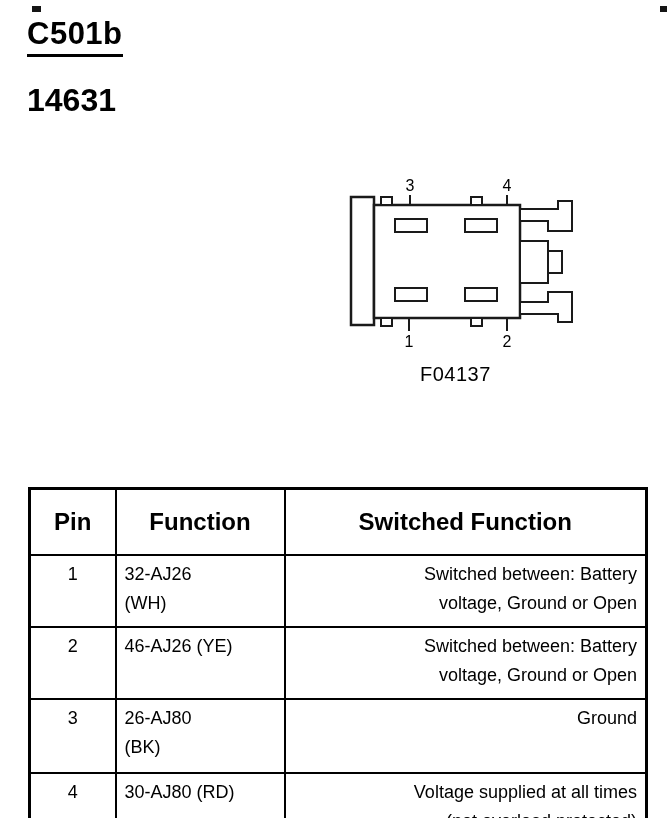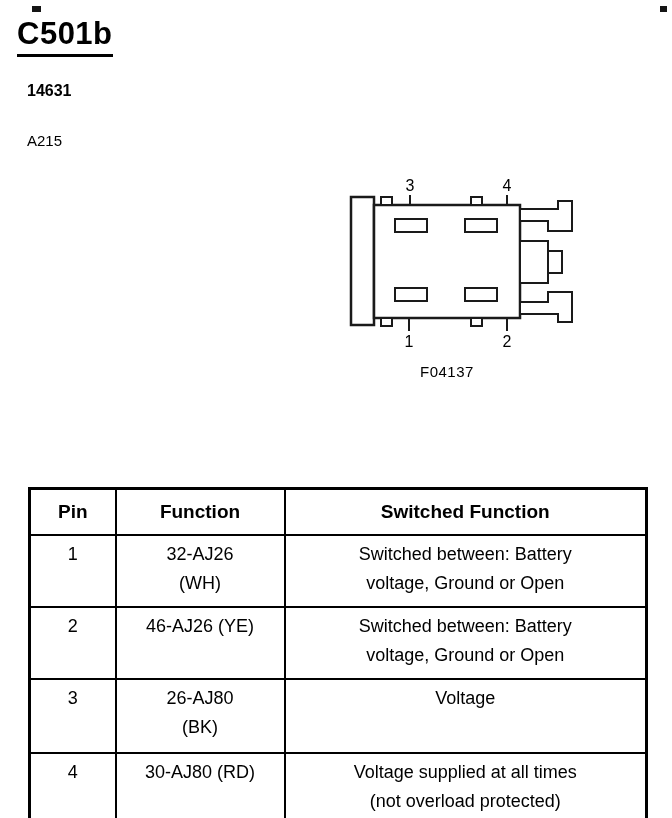--- a/index.html
+++ b/index.html
@@ -12,88 +12,88 @@
     height: 818px;
     position: relative;
     font-family: "Liberation Sans", sans-serif;
     color: #000;
     overflow: hidden;
   }
   .speck { position: absolute; background: #151515; }
 
   .connector-id {
     position: absolute;
-    left: 17px;
+    left: 27px;
     top: 16px;
     font-size: 31px;
     font-weight: bold;
     letter-spacing: 0.5px;
     display: inline-block;
     border-bottom: 3px solid #000;
     padding-bottom: 2px;
   }
   .part-number {
     position: absolute;
     left: 27px;
     top: 82px;
-    font-size: 16px;
+    font-size: 32px;
     font-weight: bold;
   }
   .module-info {
     position: absolute;
     left: 27px;
     top: 130px;
     font-size: 15px;
     line-height: 21px;
   }
   .figure-wrap {
     position: absolute;
     left: 335px;
     top: 165px;
     width: 250px;
     height: 205px;
   }
   .figure-caption {
     position: absolute;
     left: 420px;
     top: 363px;
-    font-size: 15px;
+    font-size: 20px;
     letter-spacing: 0.5px;
   }
 
   table.pinout {
     position: absolute;
     left: 28px;
     top: 487px;
     width: 617px;
     border-collapse: collapse;
     border: 3px solid #000;
     table-layout: fixed;
   }
   table.pinout th, table.pinout td {
     border: 2px solid #000;
   }
   table.pinout th {
     height: 36px;
-    font-size: 19px;
+    font-size: 24px;
     font-weight: bold;
     text-align: center;
     vertical-align: middle;
-    padding: 4px 4px;
+    padding: 14px 4px;
   }
   table.pinout td {
     font-size: 18px;
     line-height: 29px;
     vertical-align: top;
     padding: 4px 8px 8px 8px;
     white-space: pre-line;
   }
   td.pin-cell { text-align: center; }
-  td.circuit-cell { text-align: center; }
-  td.function-cell { text-align: center; padding-left: 13px; }
+  td.circuit-cell { }
+  td.function-cell { text-align: right; padding-left: 13px; }
 
   tr.row-1 td { height: 58px; }
   tr.row-2 td { height: 56px; }
   tr.row-3 td { height: 60px; }
   tr.row-4 td { height: 66px; }
 
   col.c-pin { width: 86px; }
   col.c-circuit { width: 169px; }
   col.c-function { width: 362px; }
 
@@ -105,21 +105,20 @@
 </style>
 </head>
 <body>
 
 <div class="speck" style="left:32px; top:6px; width:9px; height:6px;"></div>
 <div class="speck" style="left:660px; top:6px; width:7px; height:6px;"></div>
 
 <div class="connector-id">C501b</div>
 <div class="part-number">14631</div>
 <div class="module-info">
-  <div>A215</div>
 </div>
 
 <div class="figure-wrap">
   <svg width="250" height="205" viewBox="0 0 250 205">
 
     <rect x="16" y="32" width="23" height="128" fill="#fff" stroke="#1a1a1a" stroke-width="2.5"></rect>
 
     <rect x="39" y="40" width="146" height="113" fill="#fff" stroke="#1a1a1a" stroke-width="2.5"></rect>
 
     <rect x="46" y="32" width="11" height="8" fill="#fff" stroke="#1a1a1a" stroke-width="2"></rect>
@@ -175,21 +174,21 @@
     <tr class="row-2">
       <td class="pin-cell">2</td>
       <td class="circuit-cell">46-AJ26 (YE)</td>
       <td class="function-cell">Switched between: Battery
 voltage, Ground or Open</td>
     </tr>
     <tr class="row-3">
       <td class="pin-cell">3</td>
       <td class="circuit-cell">26-AJ80
 (BK)</td>
-      <td class="function-cell">Voltage</td>
+      <td class="function-cell">Ground</td>
     </tr>
     <tr class="row-4">
       <td class="pin-cell">4</td>
       <td class="circuit-cell">30-AJ80 (RD)</td>
       <td class="function-cell">Voltage supplied at all times
 (not overload protected)</td>
     </tr>
   </tbody>
 </table>
 

